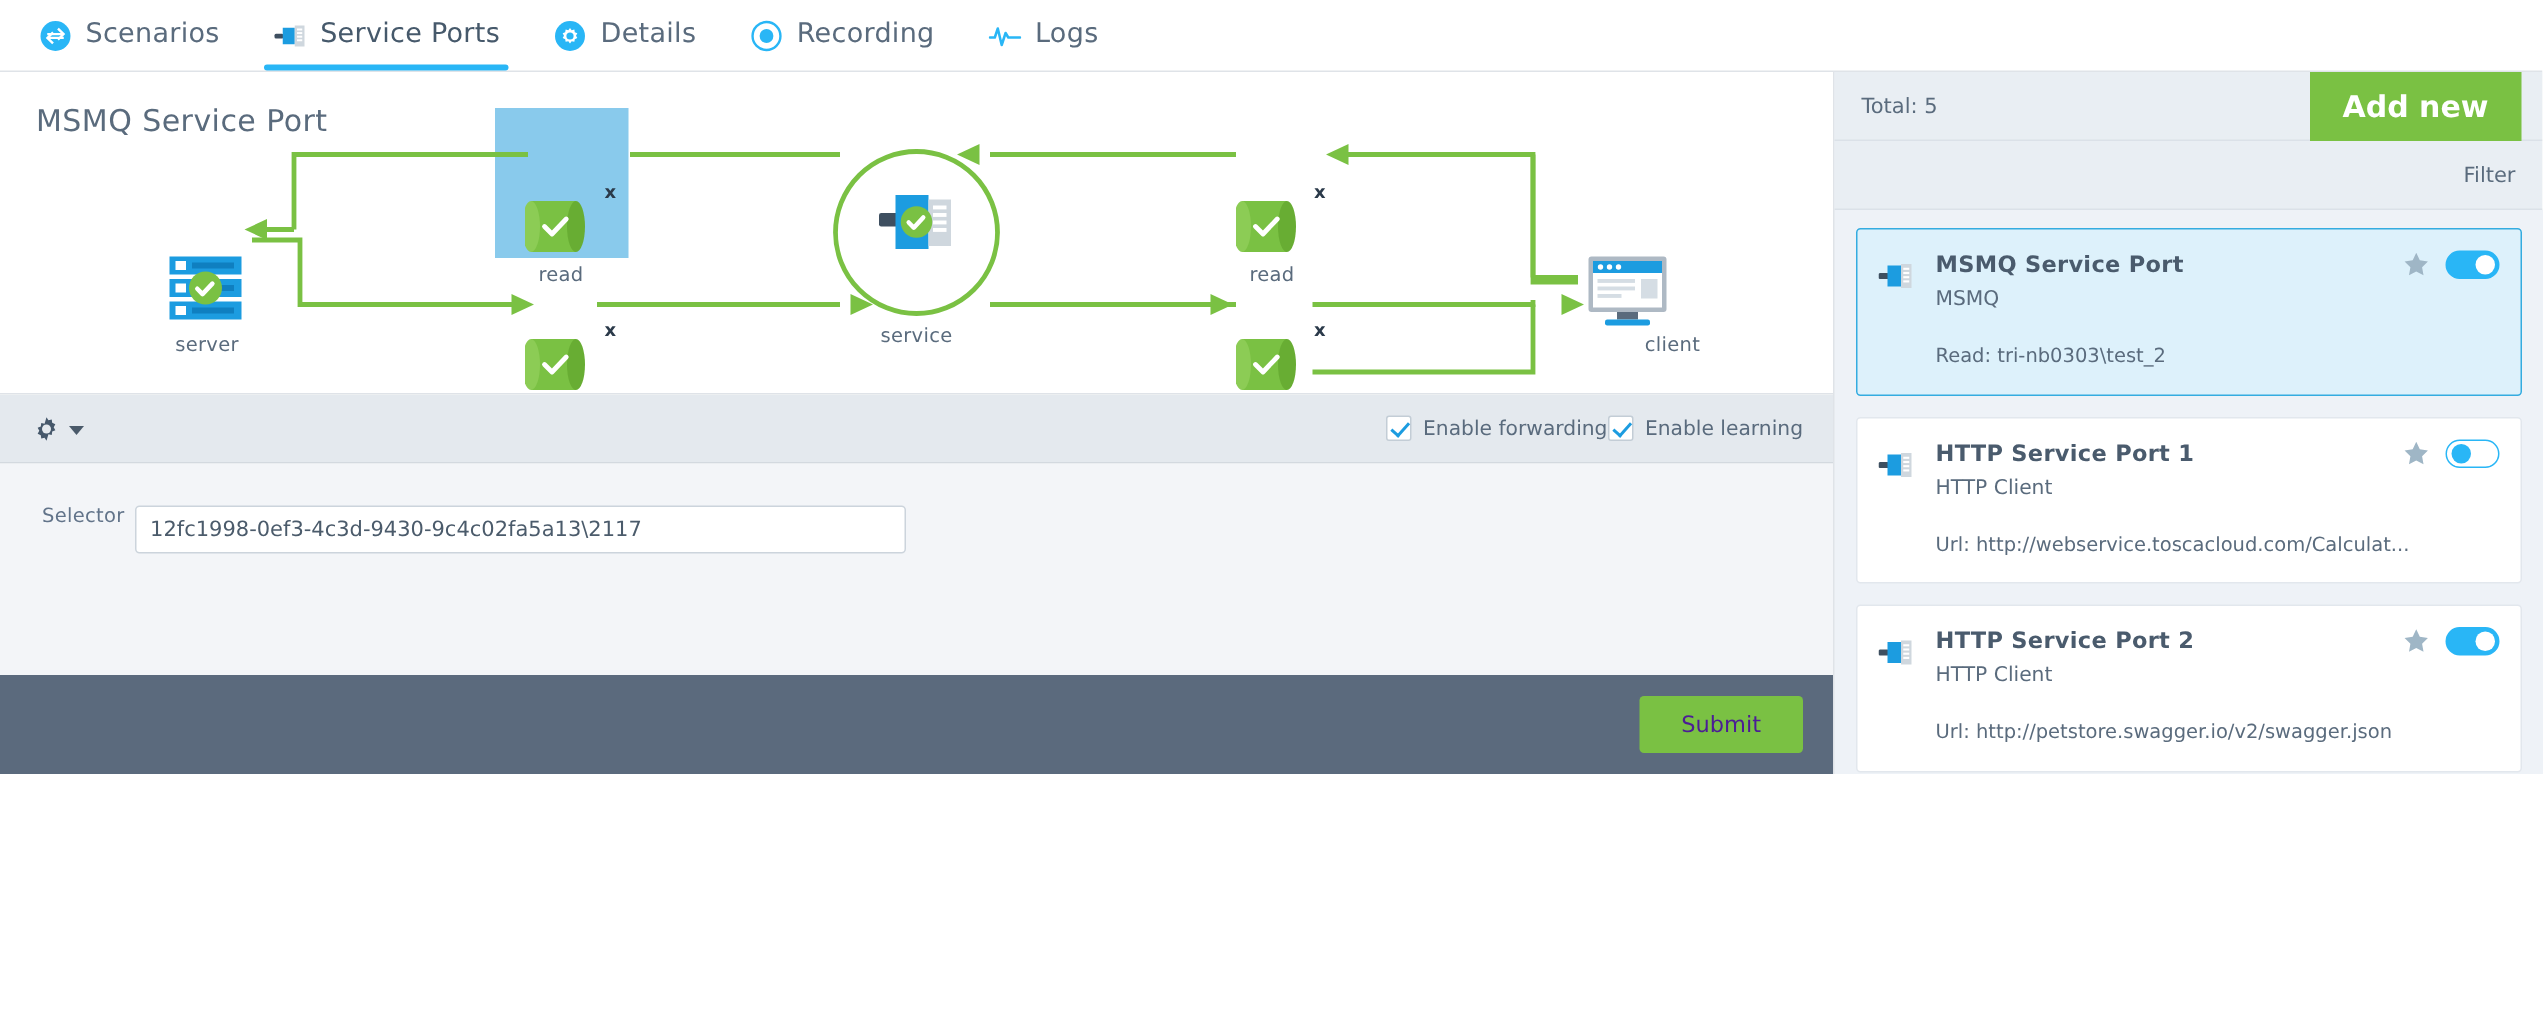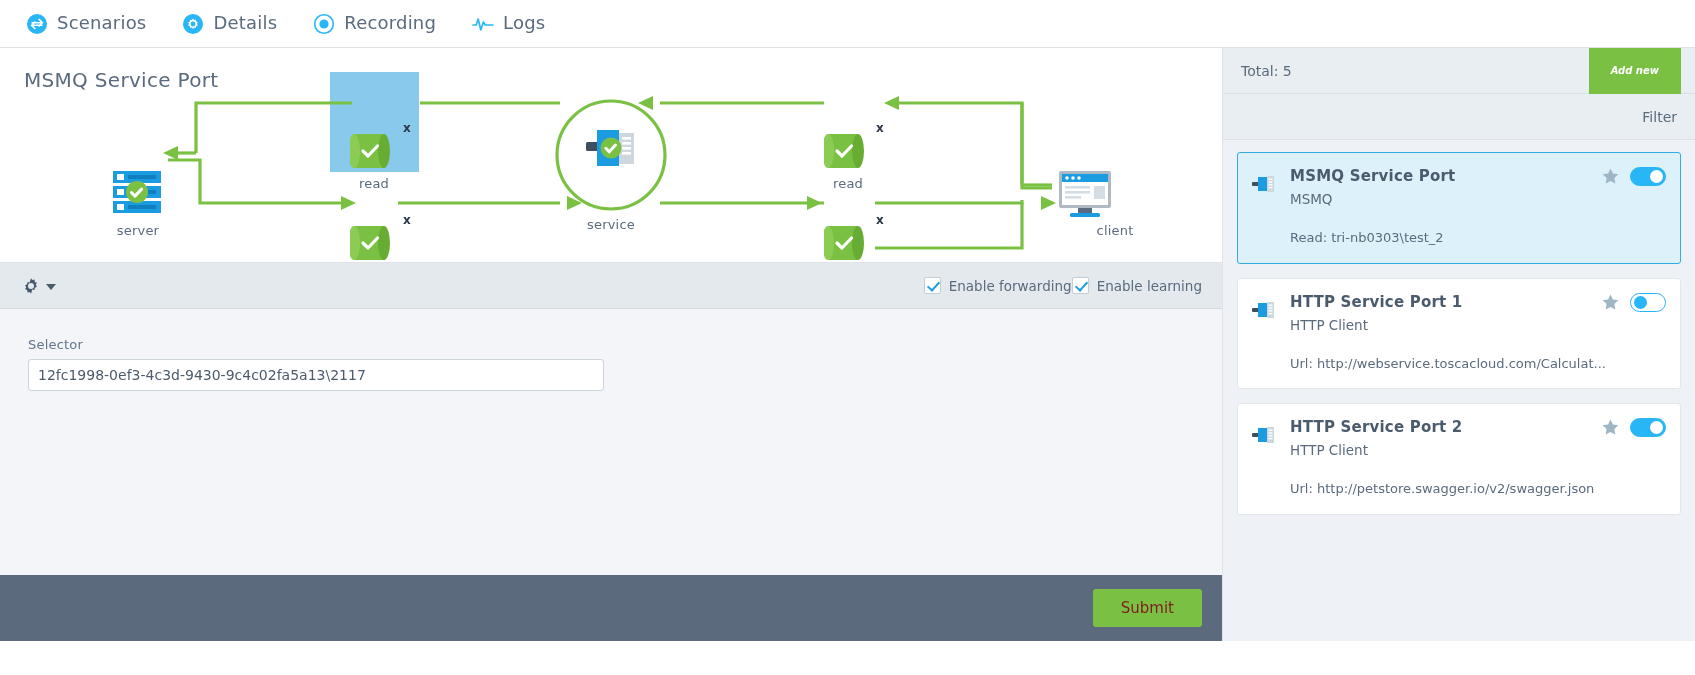--- a/index.html
+++ b/index.html
@@ -2,21 +2,21 @@
 <html><head>
 <meta charset="utf-8">
 <style>
   * { box-sizing: border-box; margin: 0; padding: 0; }
   html, body {
     width: 1695px; height: 675px;
     font-family: "DejaVu Sans", "Liberation Sans", sans-serif;
     background: #ffffff;
     overflow: hidden;
   }
-  .app { position: relative; width: 1695px; height: 641px; display: flex; flex-direction: column; }
+  .app { position: relative; width: 1695px; height: 516px; display: flex; flex-direction: column; }
 
   
   .topnav {
     height: 48px; flex: 0 0 48px;
     background: #ffffff;
     border-bottom: 1px solid #dfe3e8;
     display: flex; align-items: stretch; padding-left: 8px;
     position: relative; z-index: 5;
   }
   .navtab {
@@ -88,55 +88,55 @@
     width: 5px; height: 10px; border: solid #1c9ce0;
     border-width: 0 2.6px 2.6px 0; transform: rotate(42deg);
   }
   .chk-lbl { font-size: 13.5px; color: #5a6b7d; }
 
   
   .form {
     flex: 1 1 auto; background: #f3f5f8; padding: 28px 28px 0 28px;
     display: flex; gap: 18px; align-items: flex-start; min-height: 0;
   }
-  .field { display: flex; flex-direction: column; gap: 7px; }
+  .field { display: flex; flex-direction: row; gap: 7px; }
   .field.selector { width: 576px; }
   .field.path { width: 578px; }
   .flabel { font-size: 13px; color: #62748a; letter-spacing: .2px; }
   .req { color: #e8405a; font-size: 13px; }
   .finput {
     height: 32px; background: #fff; border: 1px solid #ccd4dc; border-radius: 3px;
     font-size: 14px; color: #4b5b6b; padding: 0 9px;
     font-family: "DejaVu Sans", "Liberation Sans", sans-serif;
     width: 100%;
   }
 
   
   .footer {
     flex: 0 0 66px; height: 66px; background: #5b6a7d;
     display: flex; align-items: center; justify-content: flex-end; padding-right: 20px;
   }
   .btn-submit {
-    background: #7ac143; color: #7f1d1d; border: none; border-radius: 3px;
+    background: #7ac143; color: #4c1d95; border: none; border-radius: 3px;
     font-size: 15px; padding: 10px 28px; cursor: pointer;
     font-family: "DejaVu Sans", "Liberation Sans", sans-serif;
     text-align: right;
   }
 
   
   .rp-head {
     flex: 0 0 46px; height: 46px; background: #e9eef3;
     border-bottom: 1px solid #dbe1e8;
     display: flex; align-items: center; padding: 0 14px 0 18px;
   }
   .rp-total { font-size: 14px; color: #5a6b7d; }
   .btn-addnew {
     margin-left: auto; background: #7ac143; color: #fff; border: none;
-    border-radius: 3px; font-size: 10px; font-weight: bold; padding: 25px 22px;
-    cursor: pointer; font-family: "DejaVu Sans", "Liberation Sans", sans-serif; font-style: italic;
+    border-radius: 3px; font-size: 20px; font-weight: bold; padding: 25px 22px;
+    cursor: pointer; font-family: "DejaVu Sans", "Liberation Sans", sans-serif;
   }
   .rp-filter {
     flex: 0 0 46px; height: 46px; background: #e9eef3;
     border-bottom: 1px solid #dbe1e8;
     display: flex; align-items: center; justify-content: flex-end; padding: 0 18px;
   }
   .rp-filter-lbl { font-size: 14px; color: #5a6b7d; cursor: pointer; }
   .rp-list { flex: 1 1 auto; padding: 12px 14px; overflow-y: auto; background: #eef2f7; }
 
   .card {
@@ -174,20 +174,34 @@
       <span class="navicon">
         <svg viewBox="0 0 22 22" width="22" height="22">
           <circle cx="11" cy="11" r="10" fill="#29b6f6"></circle>
           <path d="M5.5 9h9l-2.4-2.4 1.1-1.1L17.5 9.6 13.2 14l-1.1-1.1L14.5 10.5h-9z" fill="#fff"></path>
           <path d="M16.5 13h-9l2.4 2.4-1.1 1.1L4.5 12.4 8.8 8l1.1 1.1L7.5 11.5h9z" fill="#fff"></path>
         </svg>
       </span>
       <span class="lbl">Scenarios</span>
     </div>
 
+    <div class="navtab active">
+      <span class="navicon">
+        <svg viewBox="0 0 22 22" width="22" height="22">
+          <rect x="1" y="9.5" width="6" height="3.2" rx="1" fill="#3e4f60"></rect>
+          <rect x="6.5" y="5.5" width="8" height="11" fill="#1c9ce0"></rect>
+          <rect x="14.5" y="4" width="6.5" height="14" fill="#cfd7de"></rect>
+          <rect x="16" y="6" width="3.5" height="1.3" fill="#fff"></rect>
+          <rect x="16" y="8.4" width="3.5" height="1.3" fill="#fff"></rect>
+          <rect x="16" y="10.8" width="3.5" height="1.3" fill="#fff"></rect>
+          <rect x="16" y="13.2" width="3.5" height="1.3" fill="#fff"></rect>
+        </svg>
+      </span>
+      <span class="lbl">Service Ports</span>
+    </div>
 
     <div class="navtab">
       <span class="navicon">
         <svg viewBox="0 0 22 22" width="22" height="22">
           <circle cx="11" cy="11" r="10" fill="#29b6f6"></circle>
           <path d="M11 5.6l1.1 1.5 1.8-.4.3 1.8 1.7.7-.9 1.6.9 1.6-1.7.7-.3 1.8-1.8-.4L11 16l-1.1-1.5-1.8.4-.3-1.8-1.7-.7.9-1.6-.9-1.6 1.7-.7.3-1.8 1.8.4z" fill="#fff"></path>
           <circle cx="11" cy="11" r="2.4" fill="#29b6f6"></circle>
         </svg>
       </span>
       <span class="lbl">Details</span>

